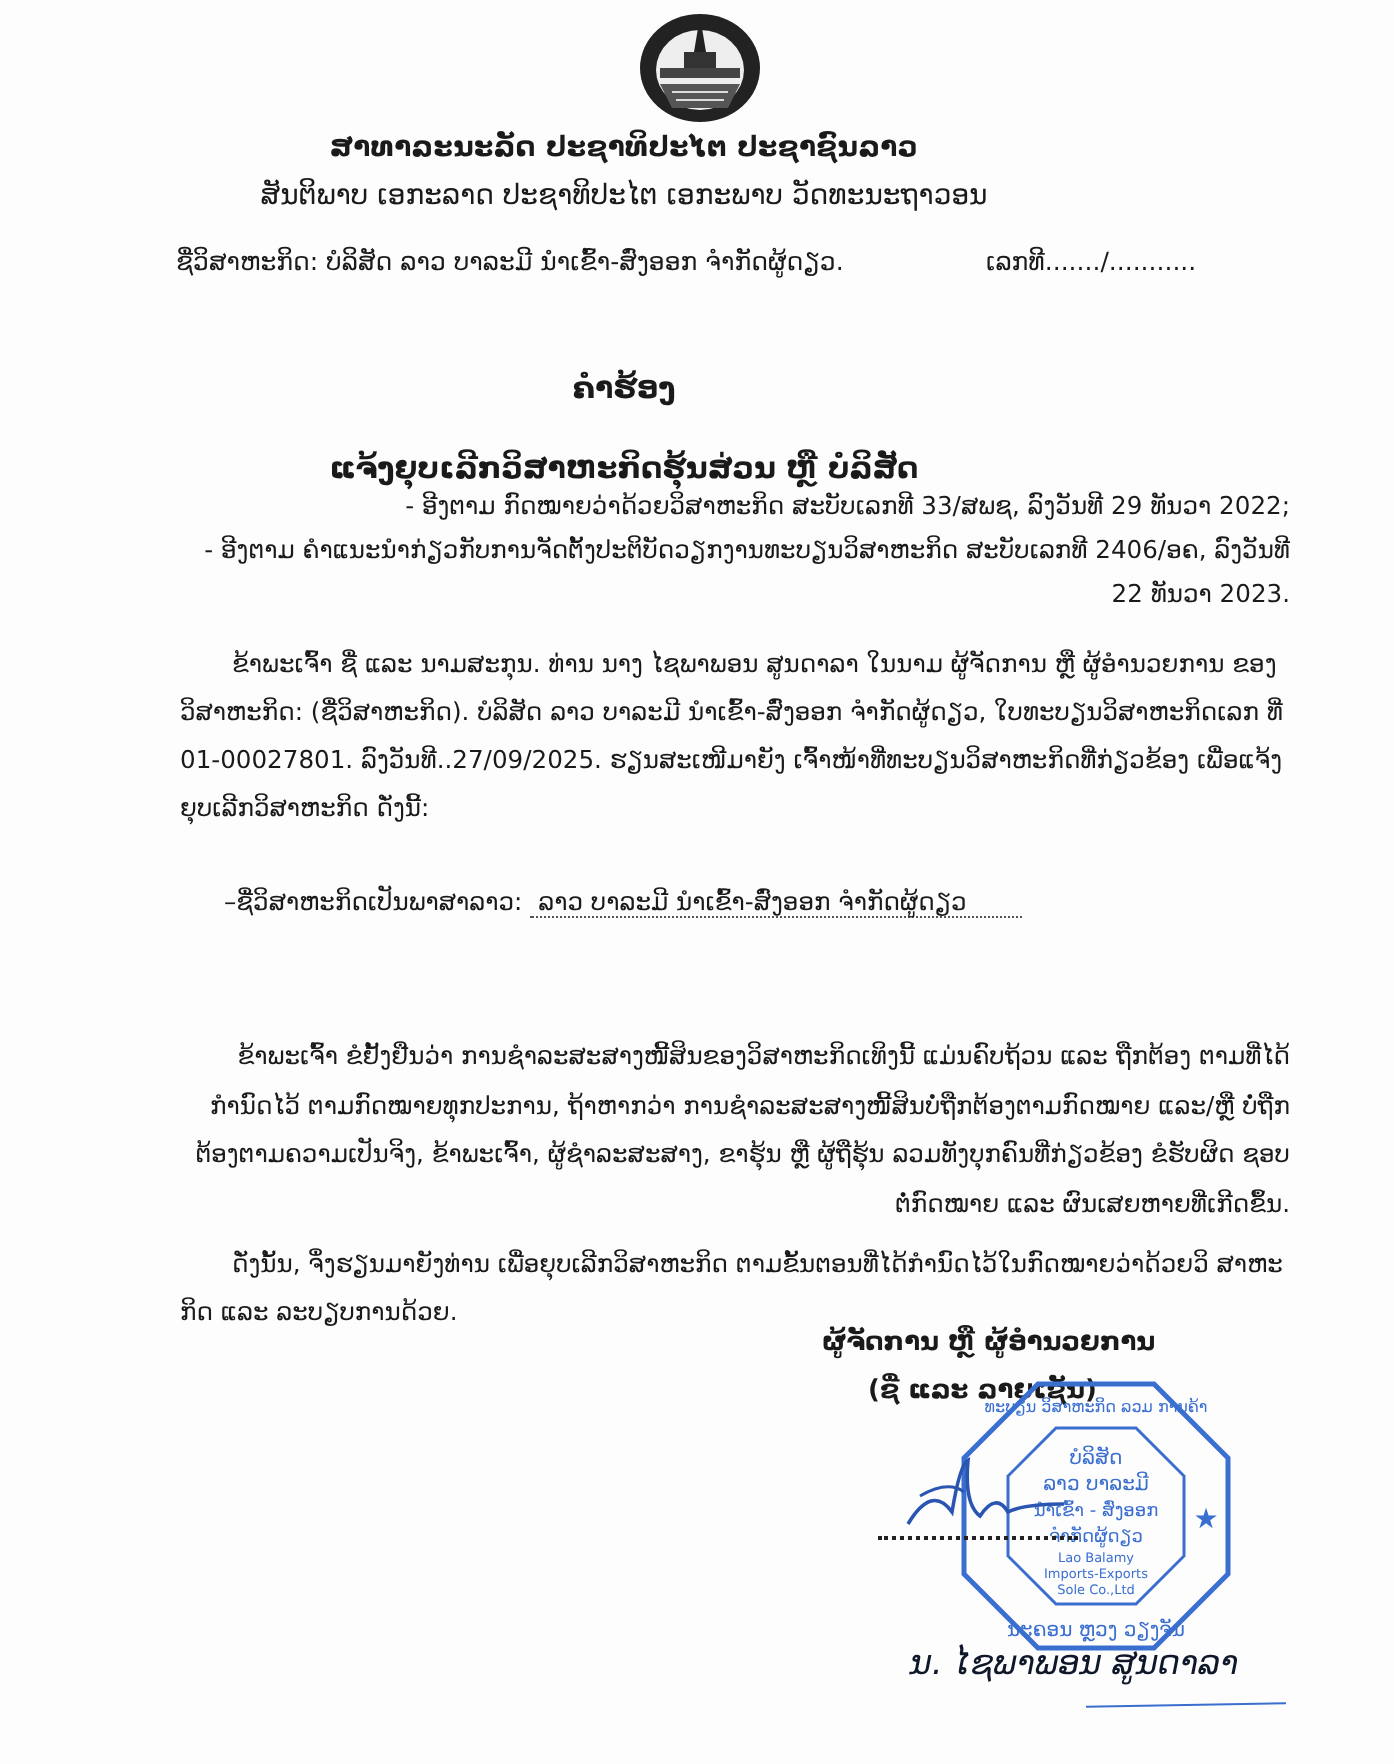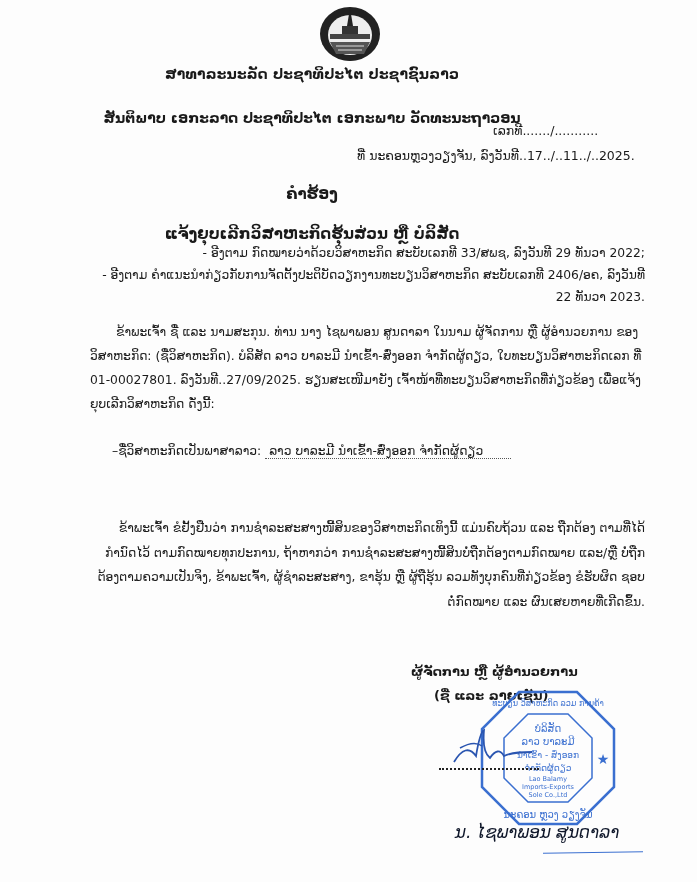--- a/index.html
+++ b/index.html
@@ -4,21 +4,21 @@
 <style>
   html, body { margin: 0; padding: 0; }
   body {
     width: 697px; height: 882px; background: #fdfdfd; position: relative; overflow: hidden;
     font-family: "DejaVu Sans", "Liberation Sans", sans-serif; color: #1a1a1a;
   }
   .page { position: absolute; inset: 0; }
   .emblem { position: absolute; left: 316px; top: 4px; width: 68px; height: 58px; }
   .c { position: absolute; left: 0; width: 624px; text-align: center; }
   .hdr1 { top: 66px; font-size: 14px; font-weight: bold; letter-spacing: 0.2px; }
-  .hdr2 { top: 90px; font-size: 14px; font-weight: bold; margin-top: 20px; }
+  .hdr2 { top: 90px; font-size: 14px; font-weight: normal; }
   .abs { position: absolute; font-size: 12.5px; white-space: nowrap; }
   .t1 { top: 185px; font-size: 15px; font-weight: bold; text-align: center; }
   .t2 { top: 207px; font-size: 15px; font-weight: bold; margin-top: 18px; }
   .para { position: absolute; left: 90px; width: 555px; font-size: 12.3px; line-height: 24px; }
   .indent { text-indent: 26px; }
   .fld { position: absolute; left: 112px; font-size: 12.3px; white-space: nowrap; }
   .fld .val { border-bottom: 1px dotted #555; padding: 0 28px 0 4px; }
   .sign { position: absolute; font-size: 13px; font-weight: bold; white-space: nowrap; }
   .dots { position: absolute; left: 439px; top: 768px; width: 100px; border-bottom: 2px dotted #222; }
   .stamp { position: absolute; left: 478px; top: 688px; width: 140px; height: 140px; }
@@ -38,40 +38,41 @@
     <rect x="26" y="22" width="16" height="8" fill="#333"></rect>
     <rect x="14" y="30" width="40" height="5" fill="#444"></rect>
     <path d="M14 38 L54 38 L48 50 L20 50 Z" fill="#555"></path>
     <path d="M20 42 L48 42 M22 46 L46 46" stroke="#ddd" stroke-width="1"></path>
     <path d="M22 52 Q34 58 46 52" stroke="#222" stroke-width="3" fill="none"></path>
   </svg>
 
   <div class="c hdr1">ສາທາລະນະລັດ ປະຊາທິປະໄຕ ປະຊາຊົນລາວ</div>
   <div class="c hdr2">ສັນຕິພາບ ເອກະລາດ ປະຊາທິປະໄຕ ເອກະພາບ ວັດທະນະຖາວອນ</div>
 
+  <div class="abs" style="left:88px; top:123px;">ຊື່ວິສາຫະກິດ: ບໍລິສັດ ລາວ ບາລະມີ ນຳເຂົ້າ-ສົ່ງອອກ ຈຳກັດຜູ້ດຽວ.</div>
   <div class="abs" style="left:493px; top:123px;">ເລກທີ......./...........</div>
-  <div class="abs" style="left:357px; top:148px;">ທີ່ ນະຄອນຫຼວງວຽງຈັນ, ລົງວັນທີ..17../..11../..2025.</div>
 
   <div class="c t1">ຄຳຮ້ອງ</div>
   <div class="c t2">ແຈ້ງຍຸບເລີກວິສາຫະກິດຮຸ້ນສ່ວນ ຫຼື ບໍລິສັດ</div>
 
   <div class="para" style="top:242px; line-height:22px;text-align:right;">
     <div>- ອີງຕາມ ກົດໝາຍວ່າດ້ວຍວິສາຫະກິດ ສະບັບເລກທີ 33/ສພຊ, ລົງວັນທີ 29 ທັນວາ 2022;</div>
     <div style="padding-left:12px; text-indent:-12px;">- ອີງຕາມ ຄຳແນະນຳກ່ຽວກັບການຈັດຕັ້ງປະຕິບັດວຽກງານທະບຽນວິສາຫະກິດ ສະບັບເລກທີ 2406/ອຄ, ລົງວັນທີ 22 ທັນວາ 2023.</div>
   </div>
 
   <div class="para indent" style="top:320px;">ຂ້າພະເຈົ້າ ຊື່ ແລະ ນາມສະກຸນ. ທ່ານ ນາງ ໄຊພາພອນ ສູນດາລາ ໃນນາມ ຜູ້ຈັດການ ຫຼື ຜູ້ອຳນວຍການ ຂອງ ວິສາຫະກິດ: (ຊື່ວິສາຫະກິດ). ບໍລິສັດ ລາວ ບາລະມີ ນຳເຂົ້າ-ສົ່ງອອກ ຈຳກັດຜູ້ດຽວ, ໃບທະບຽນວິສາຫະກິດເລກ ທີ່ 01-00027801. ລົງວັນທີ..27/09/2025. ຮຽນສະເໜີມາຍັງ ເຈົ້າໜ້າທີ່ທະບຽນວິສາຫະກິດທີ່ກ່ຽວຂ້ອງ ເພື່ອແຈ້ງຍຸບເລີກວິສາຫະກິດ ດັ່ງນີ້:</div>
 
   <div class="fld" style="top:444px;text-align:center;">
     <span>–ຊື່ວິສາຫະກິດເປັນພາສາລາວ:</span>
     <span class="val">ລາວ ບາລະມີ ນຳເຂົ້າ-ສົ່ງອອກ ຈຳກັດຜູ້ດຽວ</span>
   </div>
 
   <div class="para indent" style="top:516px; line-height:24.5px;text-align:right;">ຂ້າພະເຈົ້າ ຂໍຢັ້ງຢືນວ່າ ການຊຳລະສະສາງໜີ້ສິນຂອງວິສາຫະກິດເທິງນີ້ ແມ່ນຄົບຖ້ວນ ແລະ ຖືກຕ້ອງ ຕາມທີ່ໄດ້ ກຳນົດໄວ້ ຕາມກົດໝາຍທຸກປະການ, ຖ້າຫາກວ່າ ການຊຳລະສະສາງໜີ້ສິນບໍ່ຖືກຕ້ອງຕາມກົດໝາຍ ແລະ/ຫຼື ບໍ່ຖືກ ຕ້ອງຕາມຄວາມເປັນຈິງ, ຂ້າພະເຈົ້າ, ຜູ້ຊຳລະສະສາງ, ຂາຮຸ້ນ ຫຼື ຜູ້ຖືຮຸ້ນ ລວມທັງບຸກຄົນທີ່ກ່ຽວຂ້ອງ ຂໍຮັບຜິດ ຊອບຕໍ່ກົດໝາຍ ແລະ ຜົນເສຍຫາຍທີ່ເກີດຂຶ້ນ.</div>
 
+  <div class="para indent" style="top:620px;">ດັ່ງນັ້ນ, ຈຶ່ງຮຽນມາຍັງທ່ານ ເພື່ອຍຸບເລີກວິສາຫະກິດ ຕາມຂັ້ນຕອນທີ່ໄດ້ກຳນົດໄວ້ໃນກົດໝາຍວ່າດ້ວຍວິ ສາຫະກິດ ແລະ ລະບຽບການດ້ວຍ.</div>
 
   <div class="sign" style="left:411px; top:664px;">ຜູ້ຈັດການ ຫຼື ຜູ້ອຳນວຍການ</div>
   <div class="sign" style="left:434px; top:688px;">(ຊື່ ແລະ ລາຍເຊັນ)</div>
 
   <svg class="stamp" viewBox="0 0 140 140">
     <polygon points="41,4 99,4 136,41 136,99 99,136 41,136 4,99 4,41" fill="none" stroke="#3a6fd0" stroke-width="2.5"></polygon>
     <polygon points="50,26 90,26 114,50 114,90 90,114 50,114 26,90 26,50" fill="none" stroke="#3a6fd0" stroke-width="1.5"></polygon>
     <text x="70" y="44" font-size="10" fill="#3a6fd0" text-anchor="middle" font-family="DejaVu Sans, sans-serif">ບໍລິສັດ</text>
     <text x="70" y="57" font-size="10" fill="#3a6fd0" text-anchor="middle" font-family="DejaVu Sans, sans-serif">ລາວ ບາລະມີ</text>
     <text x="70" y="70" font-size="9" fill="#3a6fd0" text-anchor="middle" font-family="DejaVu Sans, sans-serif">ນຳເຂົ້າ - ສົ່ງອອກ</text>

